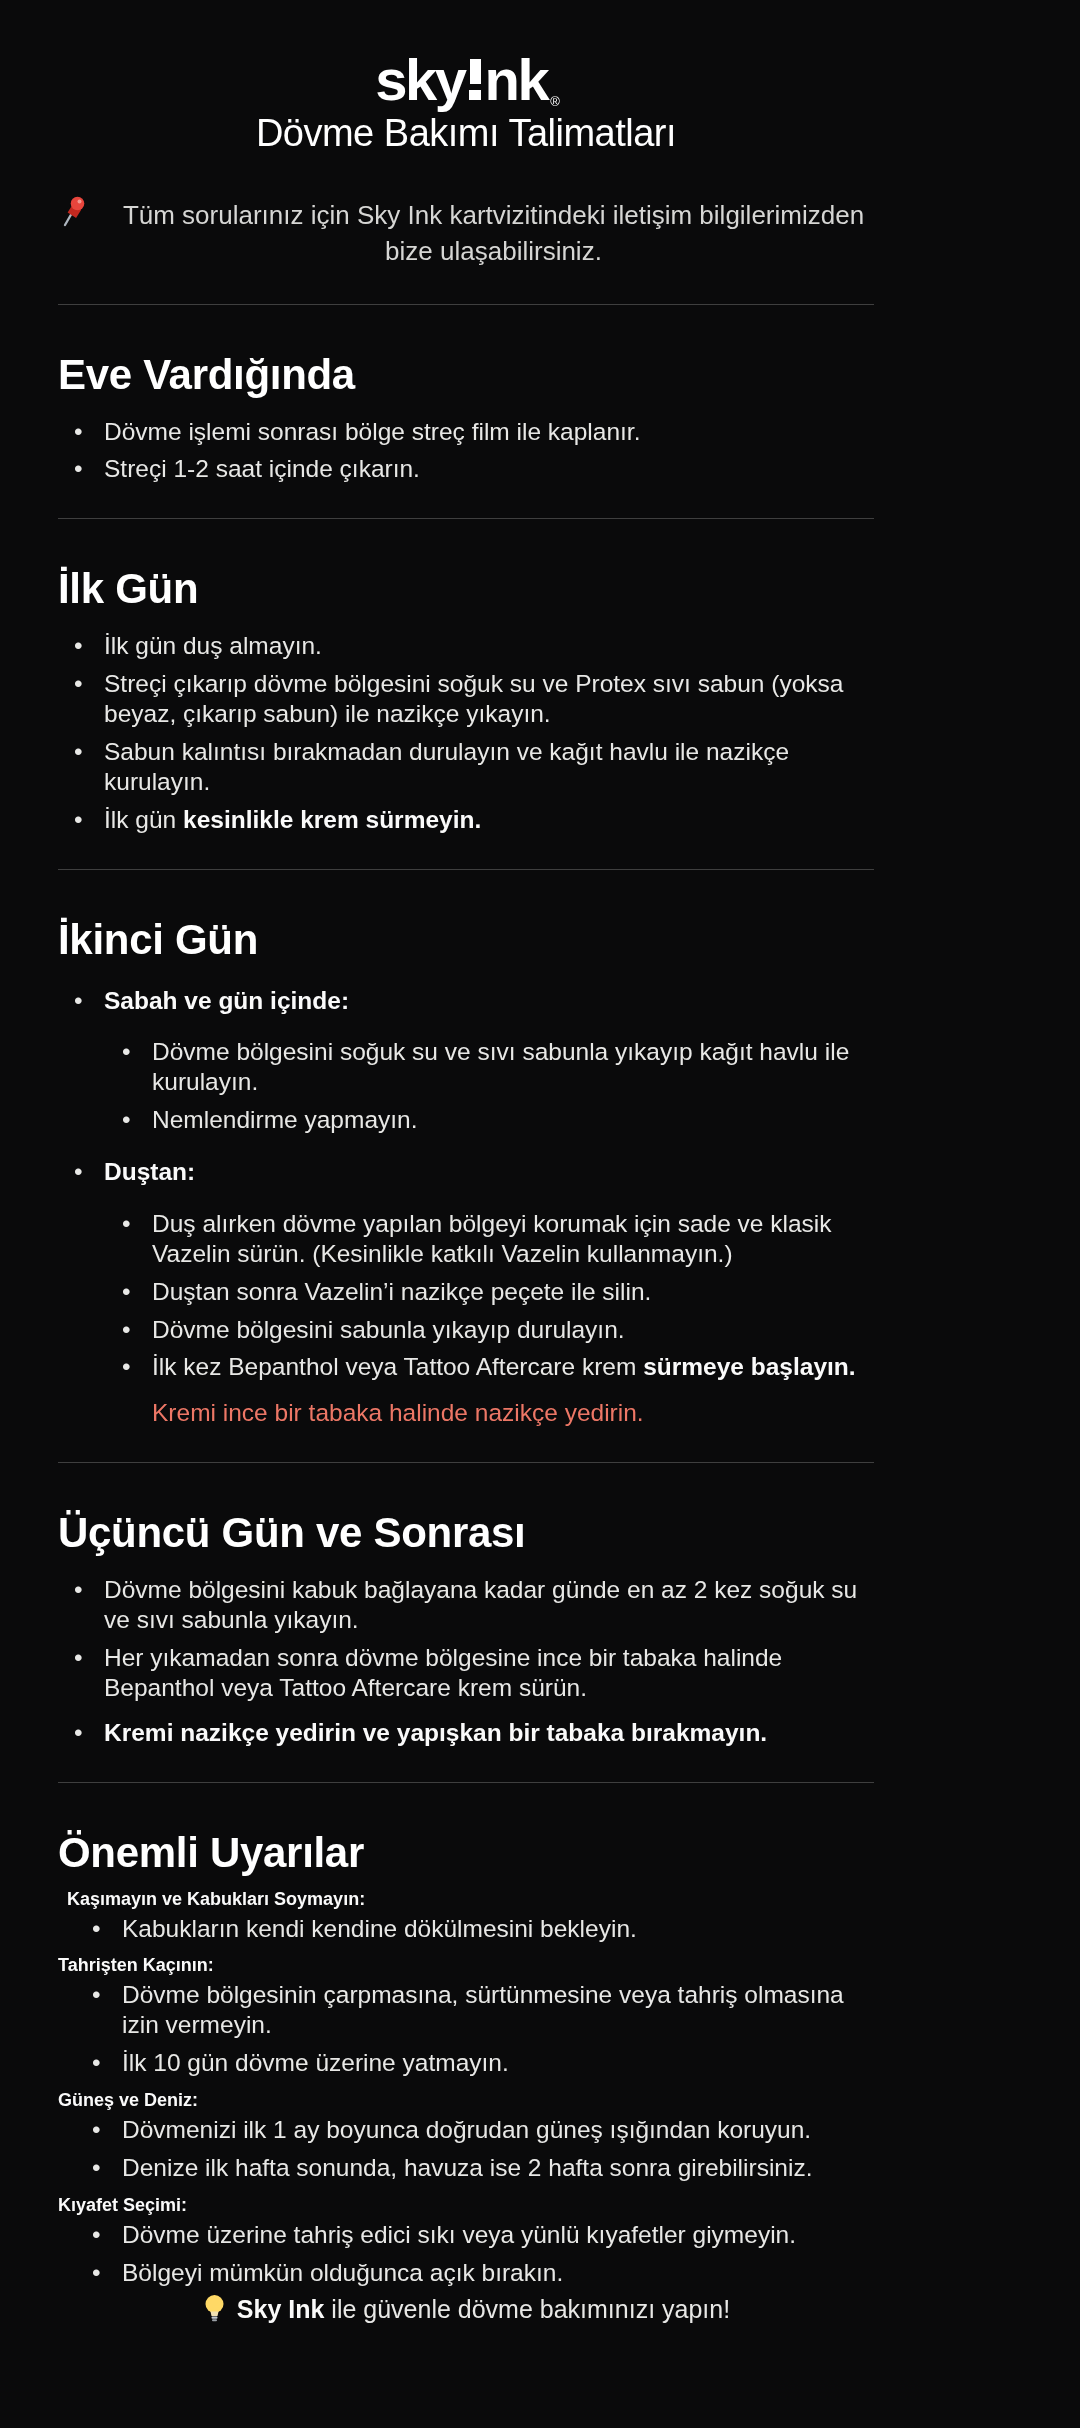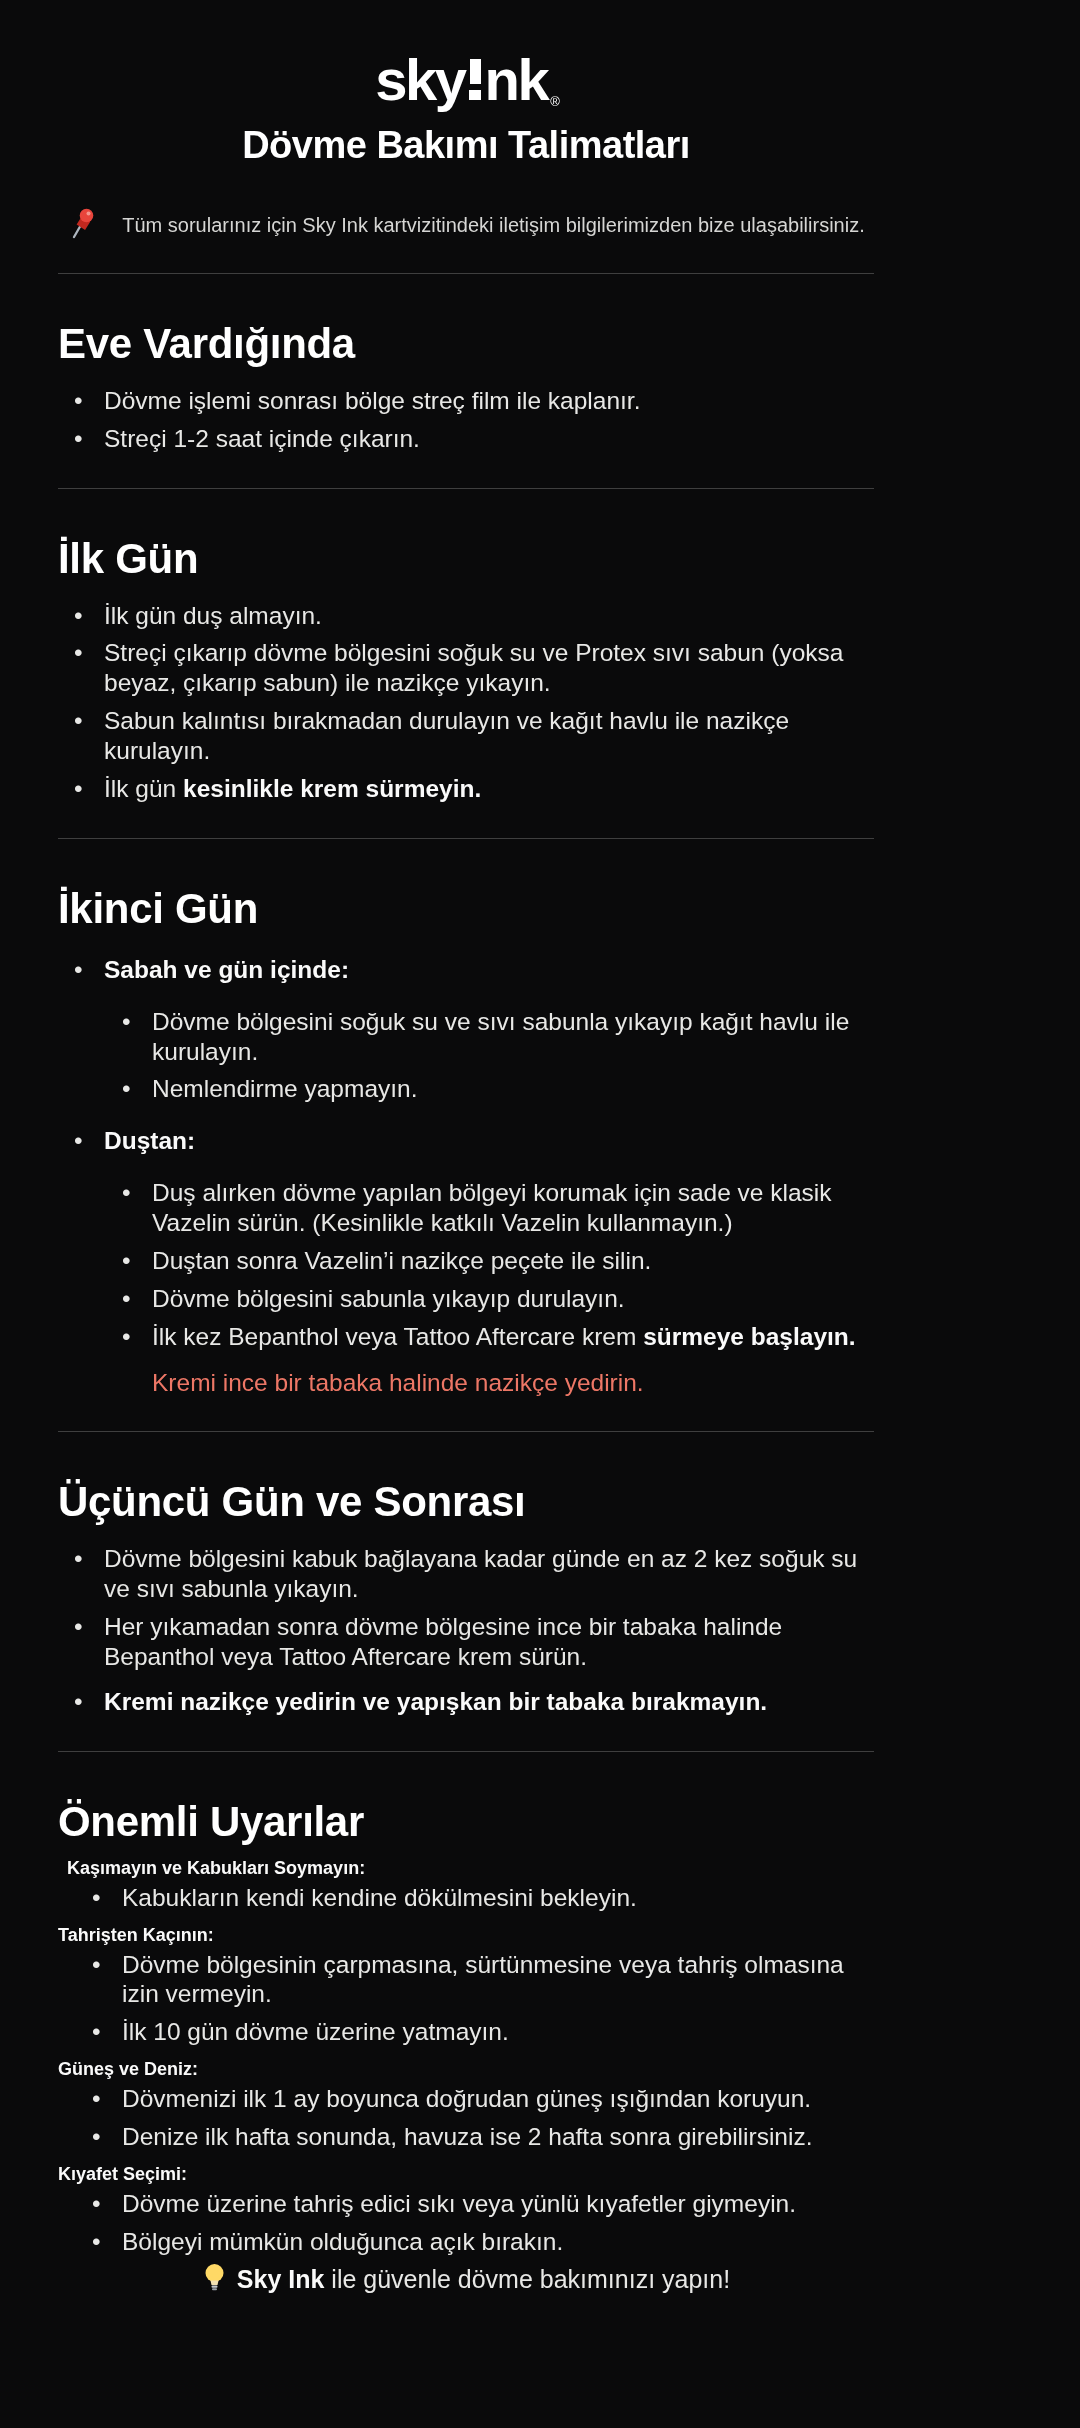--- a/index.html
+++ b/index.html
@@ -21,24 +21,24 @@
   header { padding-top:48px; text-align:center; }
   .logo {
     font-size:58px; font-weight:700; color:#ffffff;
     letter-spacing:-2.5px; line-height:1.1;
     display:inline-block; white-space:nowrap;
   }
   .inv-i { display:inline-block; width:11px; height:41px; position:relative; margin:0 4px 0 5px; }
   .inv-i .bar { position:absolute; top:0; left:0; width:11px; height:25px; background:#fff; }
   .inv-i .dot { position:absolute; bottom:0; left:-1px; width:12px; height:10px; background:#fff; }
   .reg { font-size:13px; font-weight:400; letter-spacing:0; position:relative; top:6px; left:3px; }
-  .title { font-size:38px; font-weight:700; color:#ffffff; margin:12px 0 0; letter-spacing:-0.5px; }
+  .title { font-size:38px; font-weight:400; color:#ffffff; margin:0 0 0; letter-spacing:-0.5px; }
   .note-row {
-    display:flex; justify-content:center; align-items:flex-end; gap:25px;
-    margin-top:42px; font-size:20px; color:#d6d6d4; line-height:1.4;
+    display:flex; justify-content:center; align-items:flex-start; gap:25px;
+    margin-top:42px; font-size:26px; color:#d6d6d4; line-height:1.4;
   }
   .note-row svg { flex:none; margin-top:-2px; }
 
   
   .divider { border:0; border-top:1px solid #3f3f3f; margin:34px 0 0; }
   h2 { font-size:42px; font-weight:700; color:#ffffff; margin:46px 0 0; letter-spacing:-0.3px; }
 
   .blist { list-style:none; margin:18px 0 0; padding:0 0 0 16px; font-size:24.5px; line-height:1.22; }
   .blist li { display:flex; margin-bottom:8px; }
   .blist .m { flex:none; width:30px; color:#e8e8e6; }
@@ -50,21 +50,21 @@
   .red-note { color:#ed7766; margin-top:16px; }
   li.spaced { margin-top:15px; }
 
   .warn-group { margin-top:12px; }
   .wlabel { font-size:18px; line-height:1.22; font-weight:700; color:#fafafa; }
   .wg-indent .wlabel { padding-left:9px; }
   .warn-group .blist { margin-top:3px; padding-left:34px; }
 
   
   .footer {
-    display:flex; justify-content:center; gap:10px;
+    display:flex; justify-content:center; align-items:center; gap:10px;
     font-size:25px; color:#e8e8e6;
   }
   .footer svg { flex:none; margin-top:-3px; }
 </style>
 </head>
 <body>
 
 <div class="page">
   <div class="content">
 

